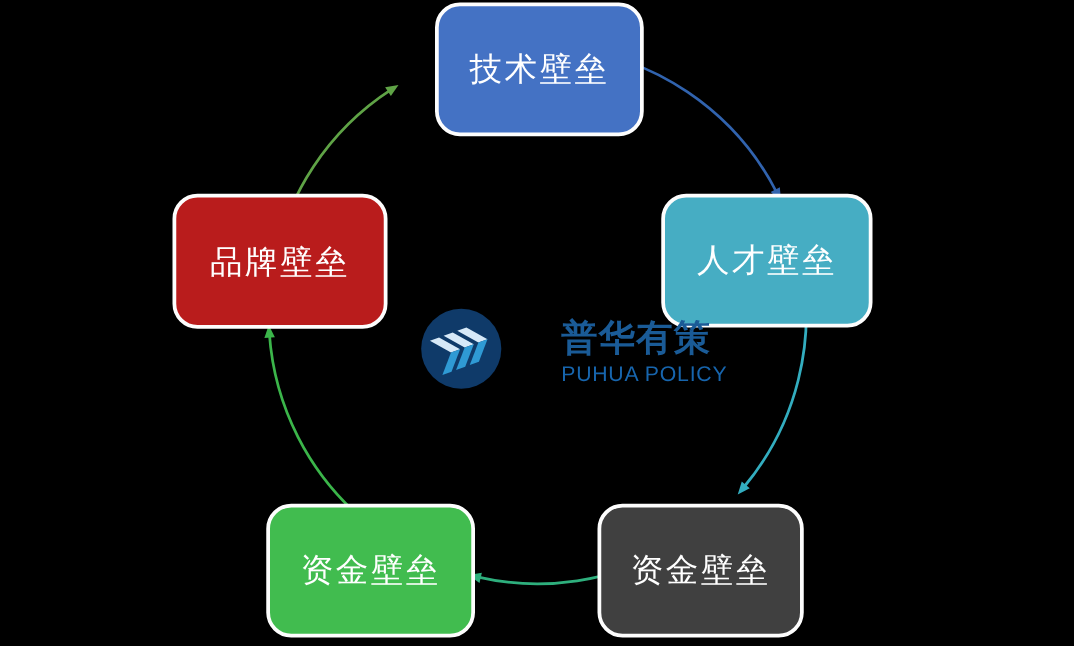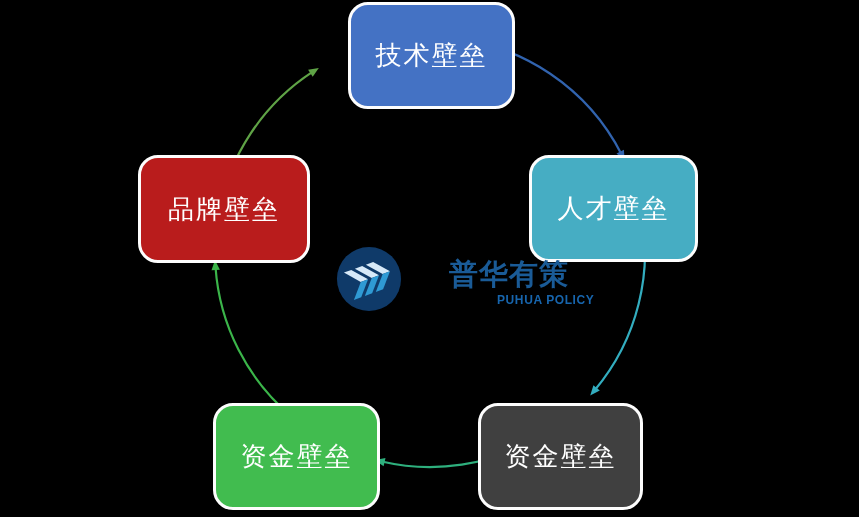--- a/index.html
+++ b/index.html
@@ -26,22 +26,22 @@
     position:absolute;left:335px;top:245px;
     display:flex;align-items:center;gap:40px;
   }
   .logo-mark{width:68px;height:68px;flex:0 0 auto;}
   .logo-text{margin-left:6px;padding-top:8px;}
   .logo-cn{
     font-size:29px;font-weight:bold;line-height:1;
     letter-spacing:1px;white-space:nowrap;
   }
   .logo-en{
-    font-size:12px;font-weight:bold;letter-spacing:0.6px;
-    margin-top:4px;white-space:nowrap;margin-left:48px;
+    font-size:17px;font-weight:normal;letter-spacing:0.6px;
+    margin-top:4px;white-space:nowrap;
   }
 </style>
 </head>
 <body>
 
 <div class="canvas">
 
   <svg class="ring-svg" width="859" height="517">
       <path d="M 218.3 214.7 A 215 215 0 0 1 312.9 71.7" fill="none" stroke="#5FA346" stroke-width="2.2"></path>
       <path d="M 318.8 67.9 L 308.1 69.8 L 312.7 76.8 Z" fill="#5FA346"></path>

